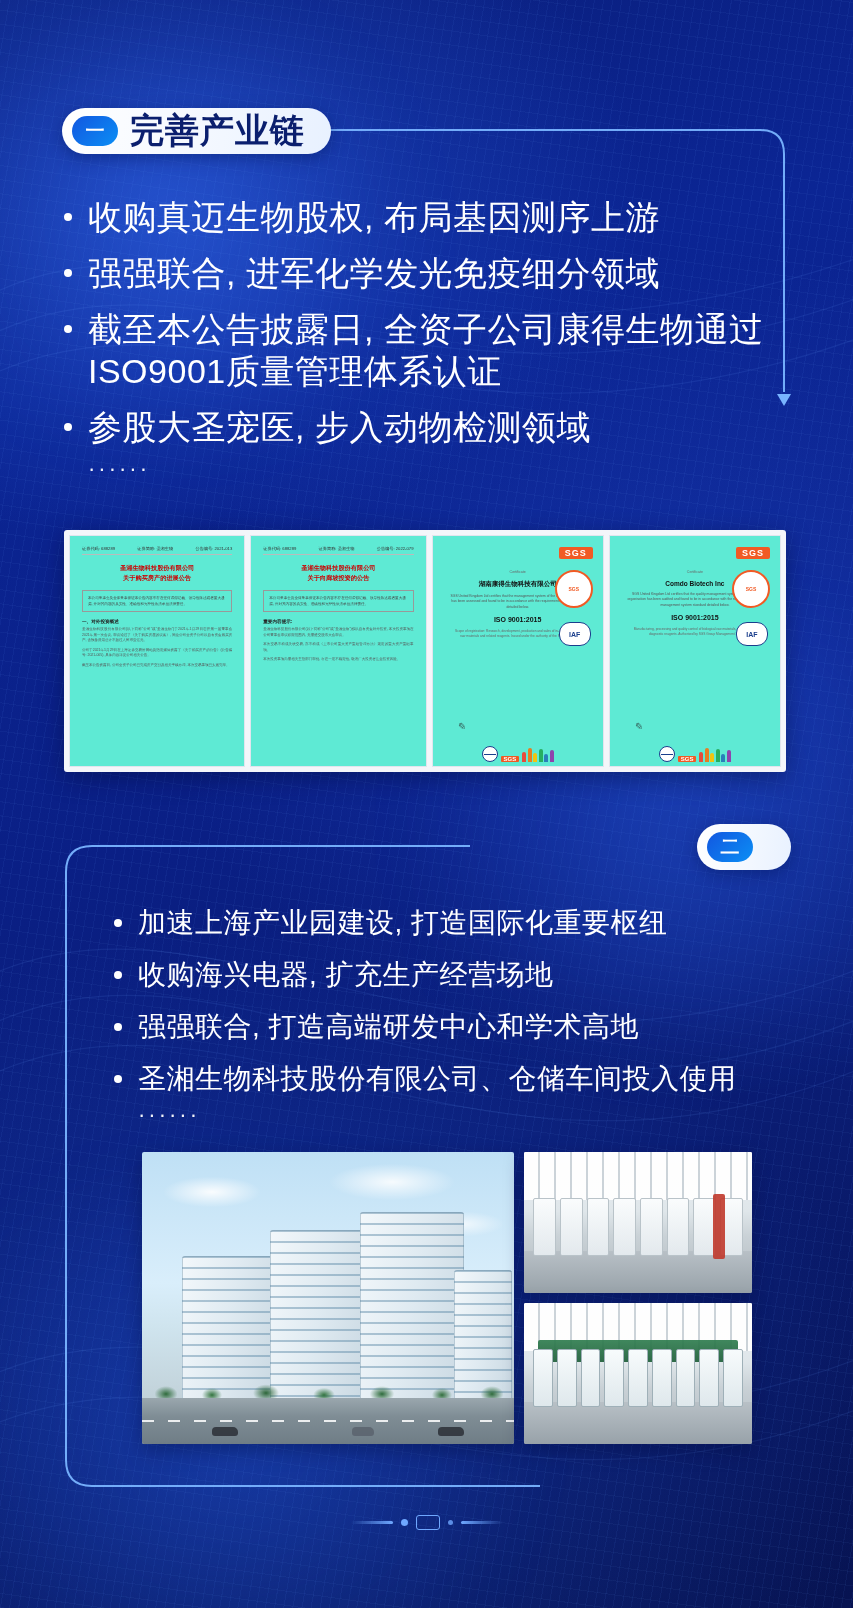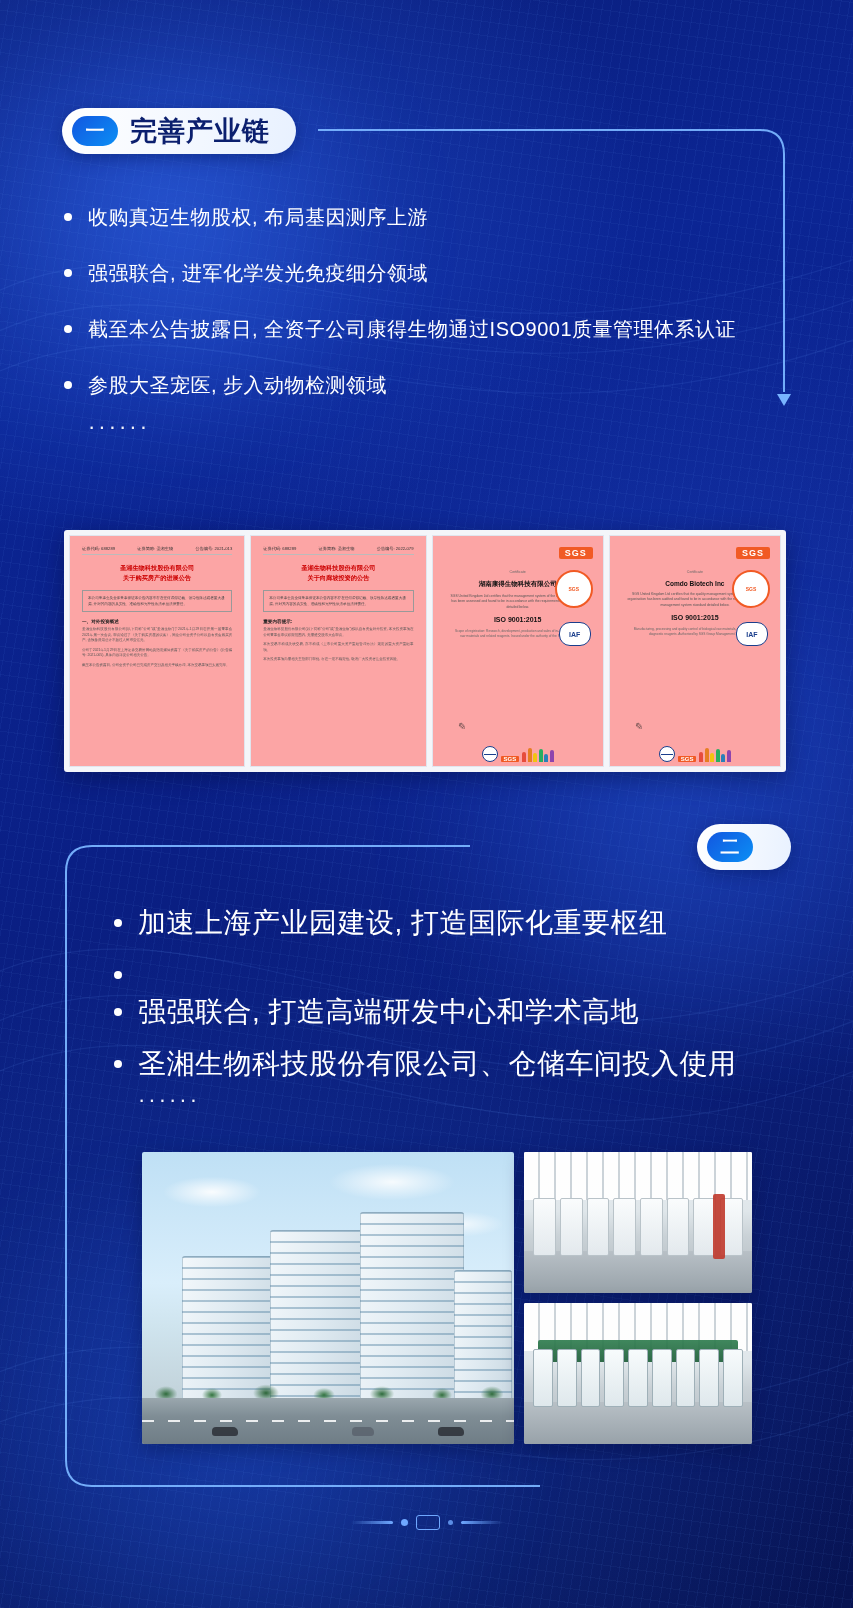--- a/index.html
+++ b/index.html
@@ -74,21 +74,21 @@
     color: #fff;
     font-size: 19px;
     font-weight: bold;
     display: flex;
     align-items: center;
     justify-content: center;
     margin-right: 12px;
     letter-spacing: 0;
   }
   .section-title {
-    font-size: 27px;
+    font-size: 34px;
     font-weight: bold;
     color: #0b1f6e;
     letter-spacing: 1px;
     white-space: nowrap;
   }
   .header-2 .badge { margin-right: 12px; }
 
   
   .bullets {
     position: absolute;
@@ -105,21 +105,21 @@
   .bullet-dot {
     flex: none;
     width: 8px;
     height: 8px;
     border-radius: 50%;
     background: #ffffff;
     margin: 17px 16px 0 4px;
   }
   .list-2 .bullet-dot { margin-top: 15px; }
   .bullet-text {
-    font-size: 20px;
+    font-size: 34px;
     line-height: 42px;
     font-weight: 500;
     letter-spacing: .5px;
   }
   .list-2 .bullet-text { font-size: 28px; line-height: 38px; }
 
   .ellipsis {
     font-size: 22px;
     letter-spacing: 3px;
     color: #ffffff;
@@ -137,21 +137,21 @@
     height: 242px;
     background: #f4f6fa;
     border-radius: 3px;
     display: flex;
     gap: 5px;
     padding: 5px;
     box-sizing: border-box;
     box-shadow: 0 6px 24px rgba(0,10,60,.45);
   }
   .doc {
-    background: #fca5a5;
+    background: #5eead4;
     position: relative;
     overflow: hidden;
     box-sizing: border-box;
     border: 1px solid #e1e5ee;
   }
   .doc-notice { flex: 1 1 0; padding: 10px 12px; }
   .doc-cert   { flex: 1 1 0; padding: 8px 10px; }
 
   .doc-meta {
     display: flex;
@@ -656,20 +656,21 @@
     <span class="badge">二</span>
   </div>
 
   <div class="bullets list-2">
     <div class="bullet-row">
       <span class="bullet-dot"></span>
       <span class="bullet-text">加速上海产业园建设, 打造国际化重要枢纽</span>
     </div>
     <div class="bullet-row">
       <span class="bullet-dot"></span>
+      <span class="bullet-text">收购海兴电器, 扩充生产经营场地</span>
     </div>
     <div class="bullet-row">
       <span class="bullet-dot"></span>
       <span class="bullet-text">强强联合, 打造高端研发中心和学术高地</span>
     </div>
     <div class="bullet-row">
       <span class="bullet-dot"></span>
       <span class="bullet-text">圣湘生物科技股份有限公司、仓储车间投入使用</span>
     </div>
     <div class="ellipsis">······</div>

